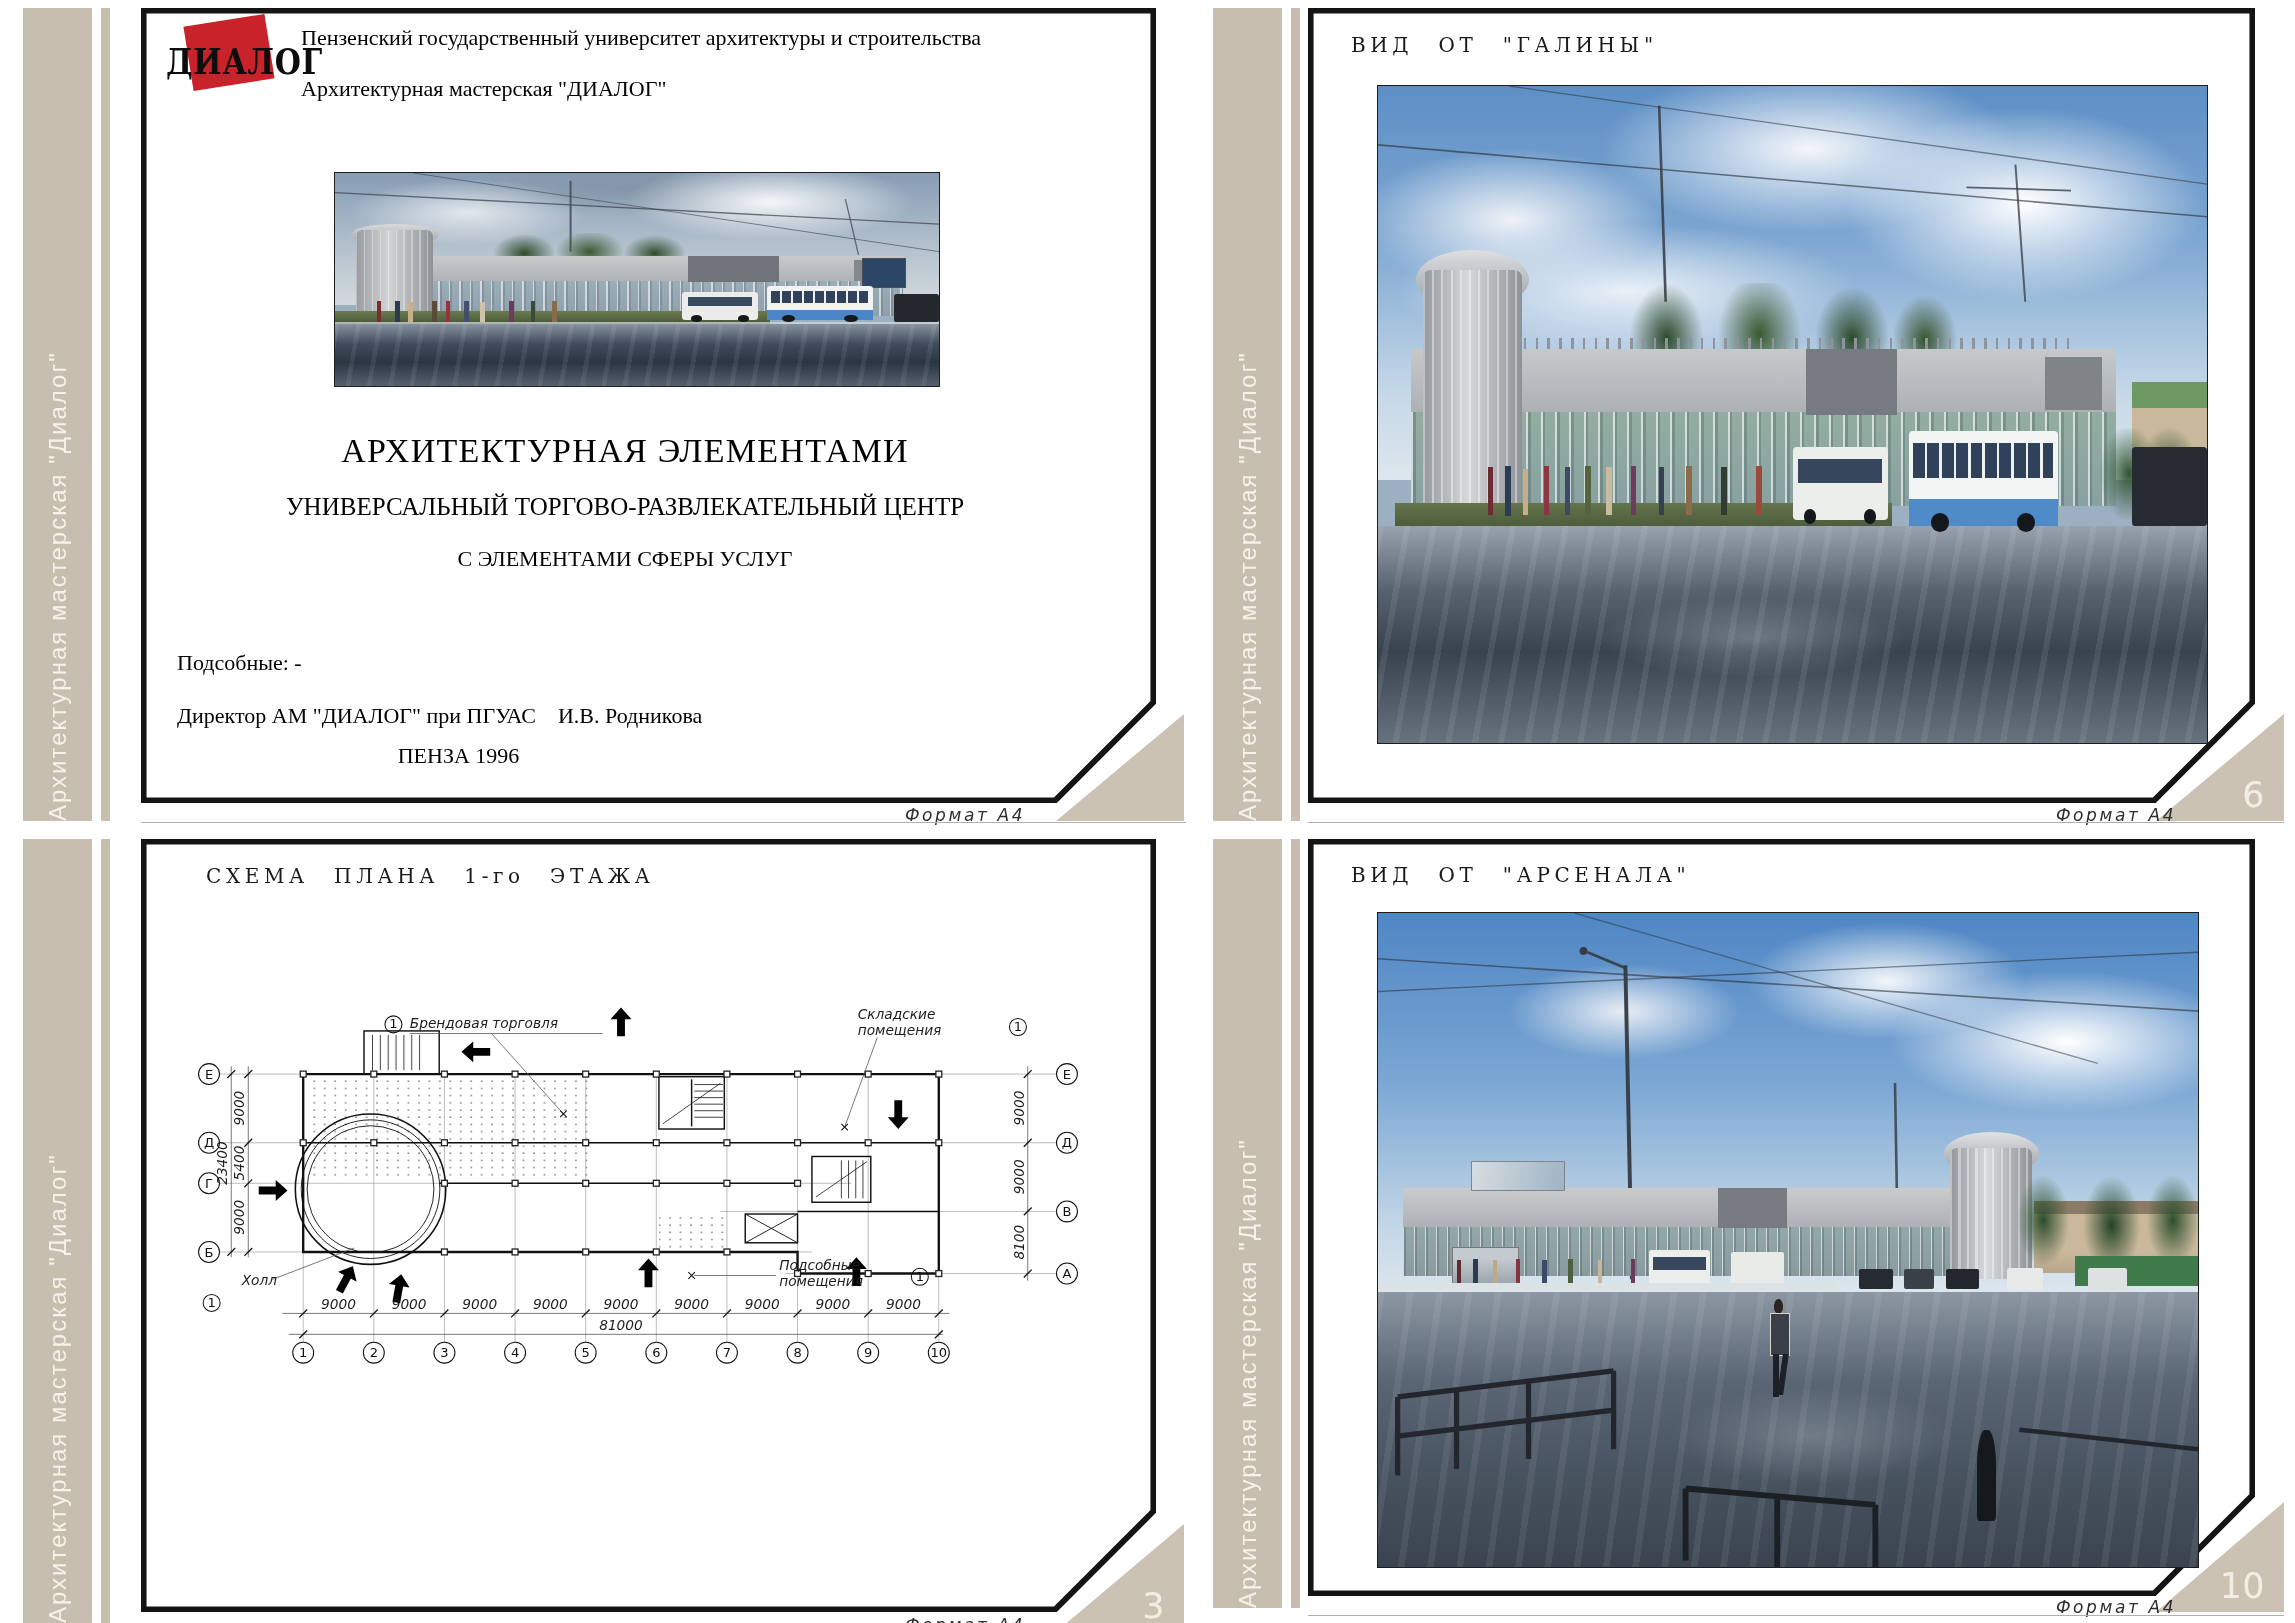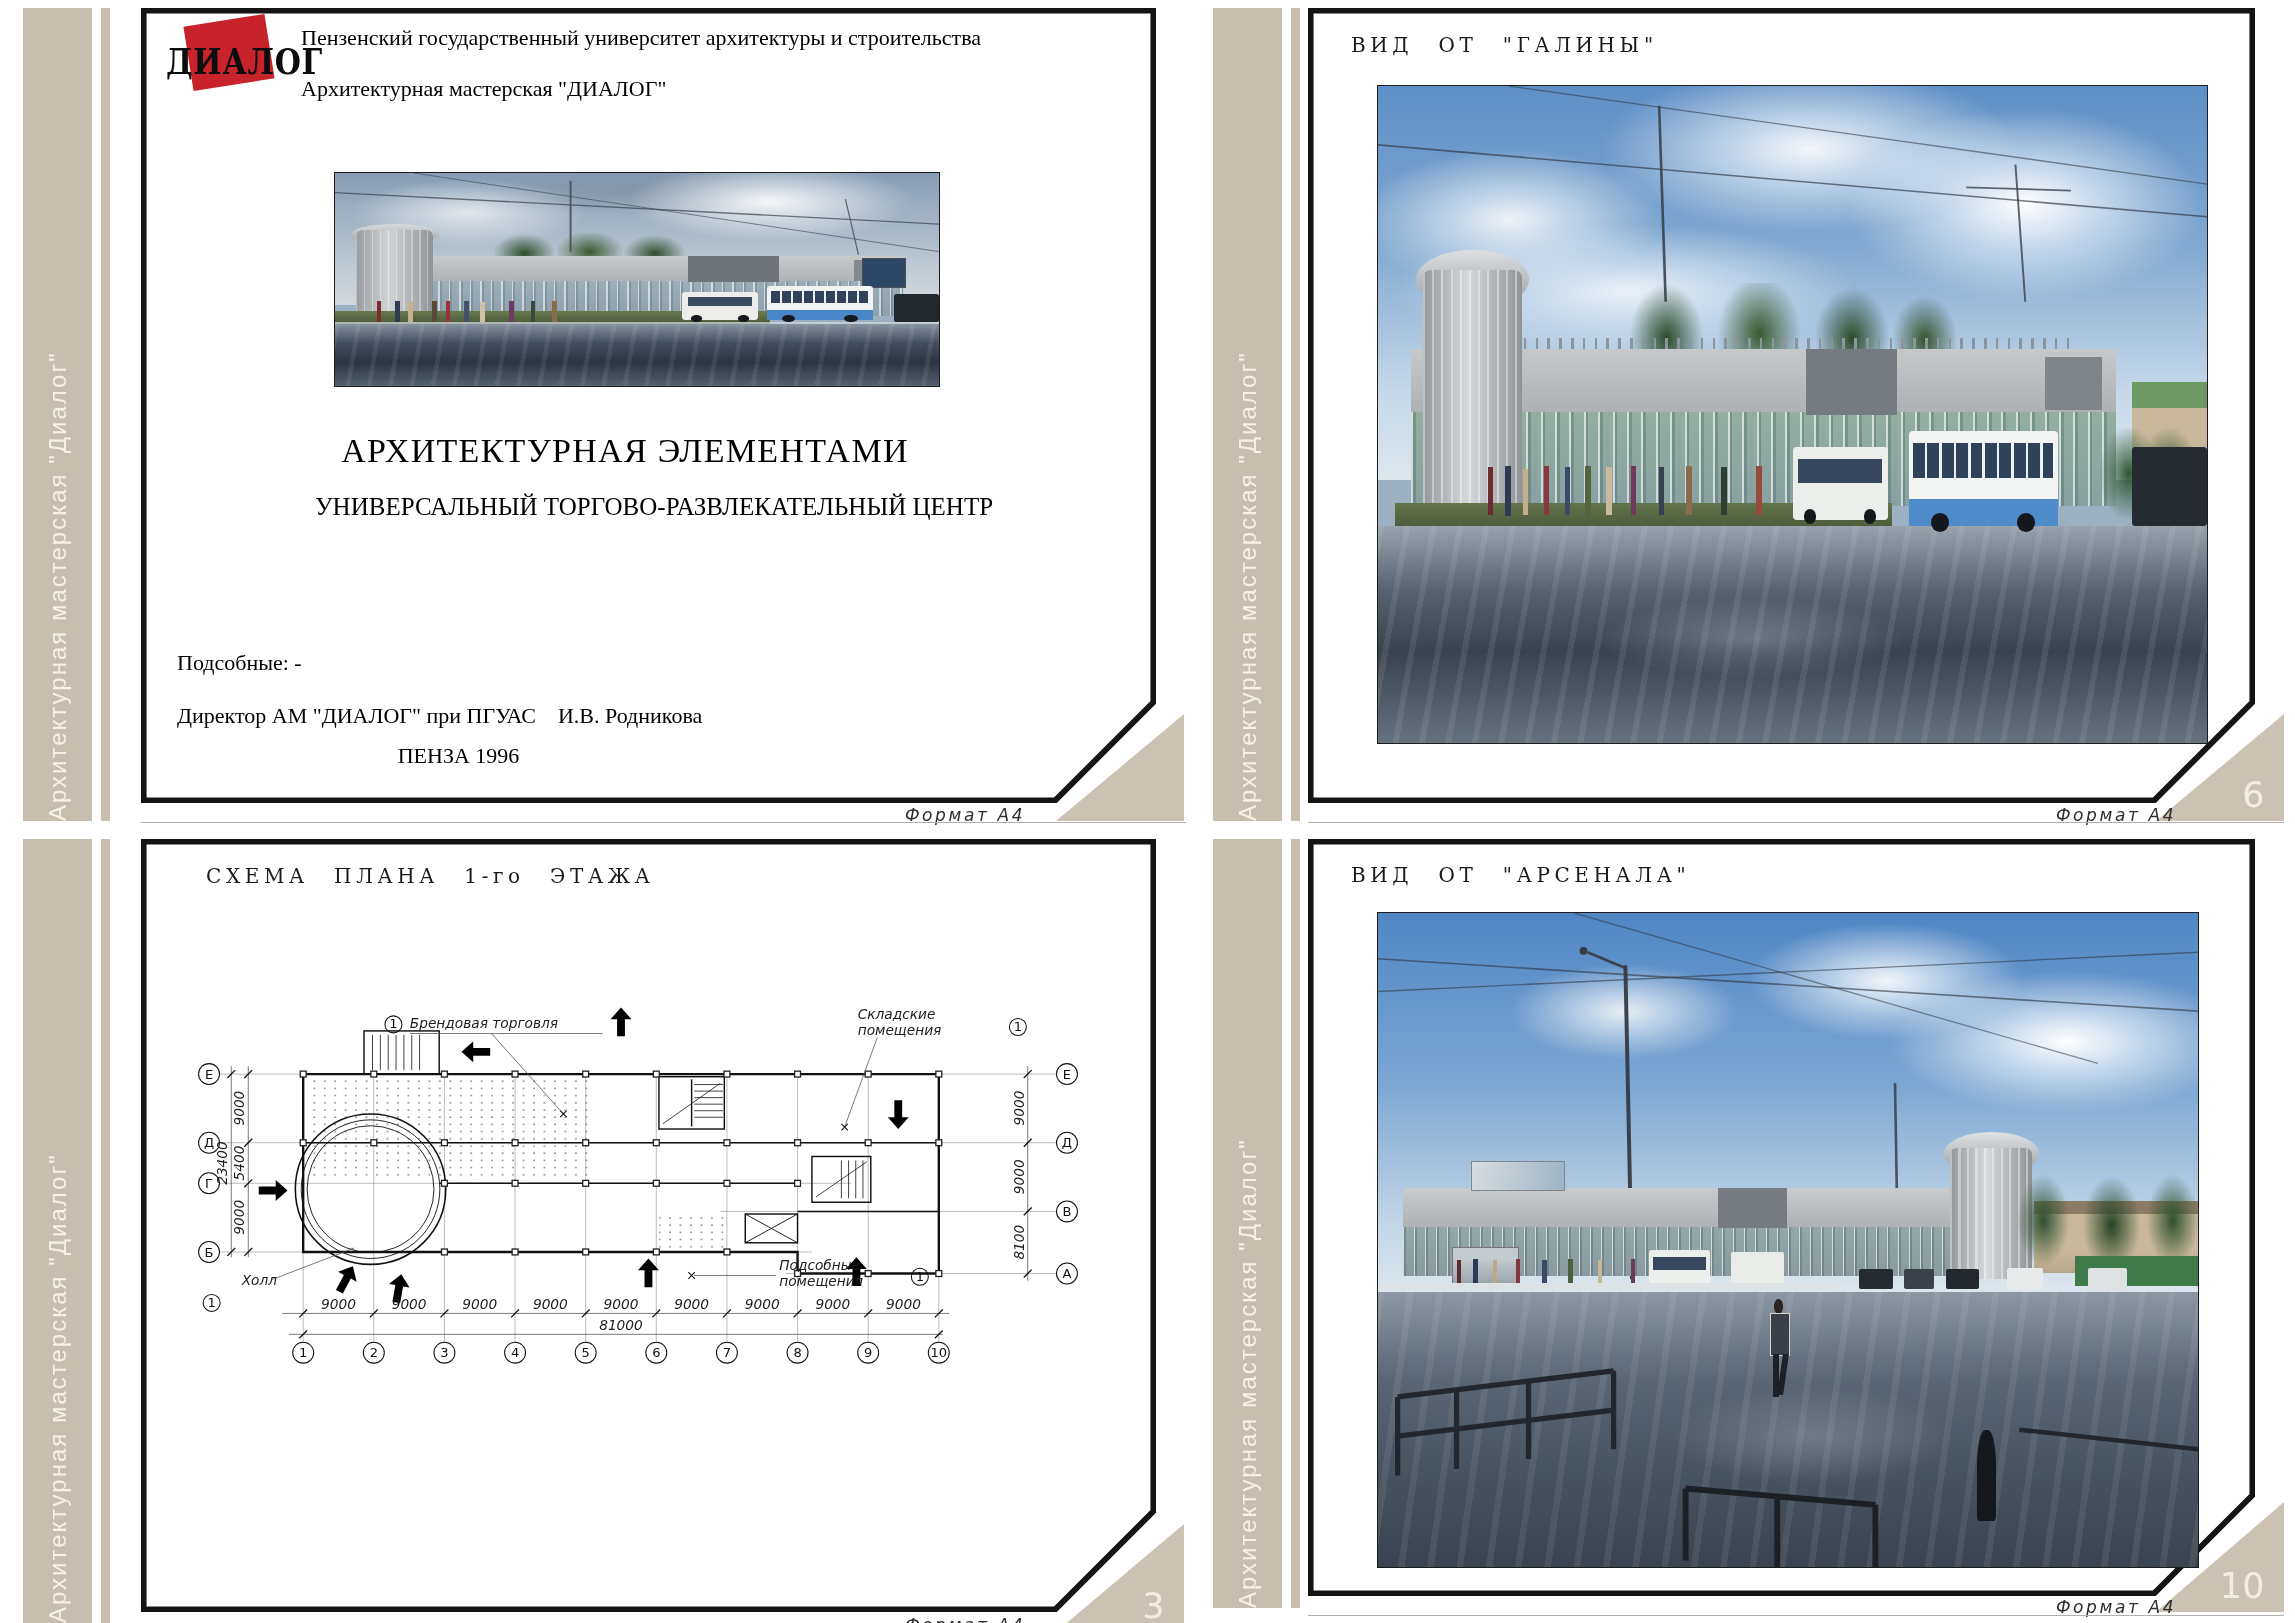--- a/index.html
+++ b/index.html
@@ -110,21 +110,22 @@
         <i style="left:28%;top:10%;width:1.8%;height:80%;background:#99323a;"></i>
         <i style="left:35%;top:8%;width:1.8%;height:84%;background:#44506b;"></i>
         <i style="left:41%;top:12%;width:1.8%;height:78%;background:#d0c2a8;"></i>
         <i style="left:52%;top:9%;width:1.8%;height:82%;background:#6d3b62;"></i>
         <i style="left:60%;top:8%;width:1.8%;height:84%;background:#384a3a;"></i>
         <i style="left:68%;top:11%;width:1.8%;height:80%;background:#8a6b4a;"></i>
       </div>
     </div>
 
     <div class="tcenter" style="top:424px;font-size:34px;letter-spacing:1.3px;">АРХИТЕКТУРНАЯ ЭЛЕМЕНТАМИ</div>
-    <div class="tcenter" style="top:485px;font-size:25px;padding-left:29px;">УНИВЕРСАЛЬНЫЙ ТОРГОВО-РАЗВЛЕКАТЕЛЬНЫЙ ЦЕНТР</div>
+    <div class="tcenter" style="top:485px;font-size:25px;">УНИВЕРСАЛЬНЫЙ ТОРГОВО-РАЗВЛЕКАТЕЛЬНЫЙ ЦЕНТР</div>
+    <div class="tcenter" style="top:538px;font-size:22px;">С ЭЛЕМЕНТАМИ СФЕРЫ УСЛУГ</div>
     <div class="tserif" style="left:36px;top:642px;font-size:22px;">Подсобные: -</div>
     <div class="tserif" style="left:36px;top:695px;font-size:22px;">Директор АМ "ДИАЛОГ" при ПГУАС&nbsp;&nbsp;&nbsp;&nbsp;И.В. Родникова</div>
     <div class="abs" style="left:118px;top:735px;width:399px;text-align:center;font-size:22px;color:#000;">ПЕНЗА 1996</div>
   </div>
   <div class="tri" style="left:1056px;top:714px;width:128px;height:107px;">
     <span></span>
   </div>
   <div class="fmt" style="left:818px;top:805px;">Формат А4</div>
   <div class="gline" style="left:141px;top:822px;width:1045px;"></div>
 

